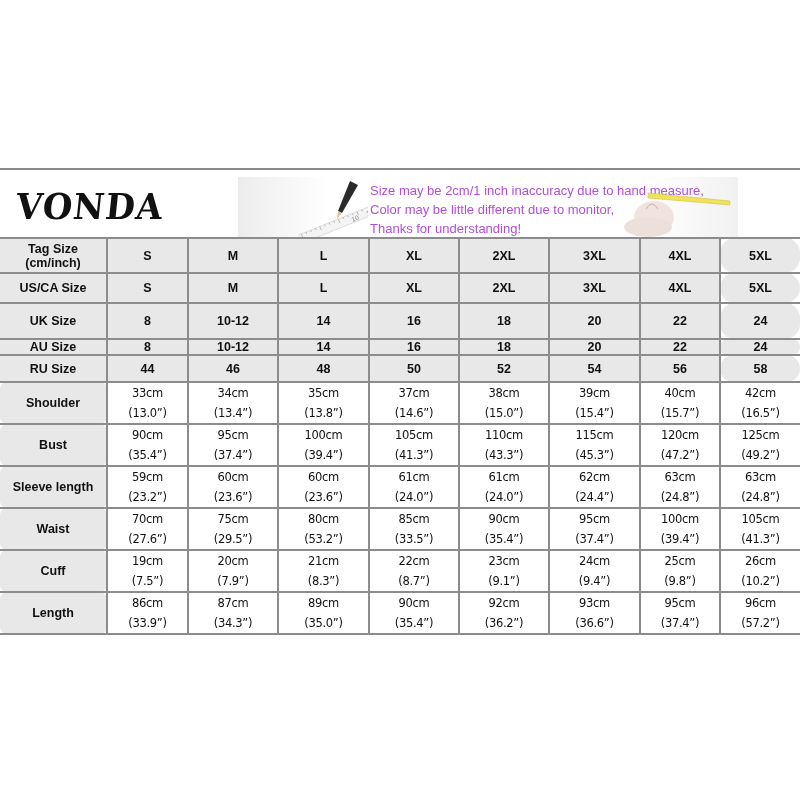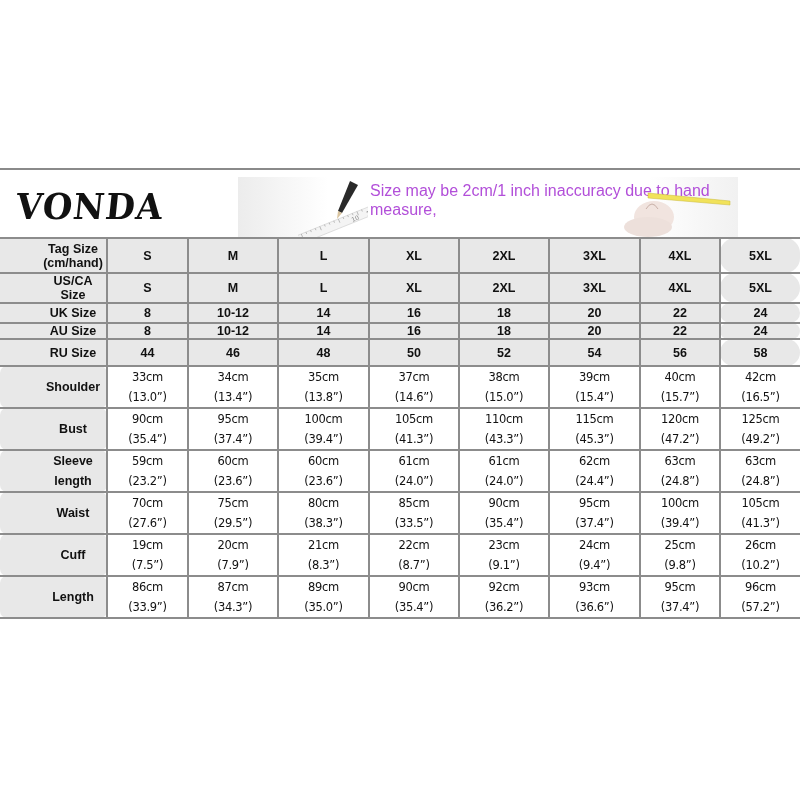--- a/index.html
+++ b/index.html
@@ -6,27 +6,27 @@
   body { width:800px; height:800px; background:#ffffff; position:relative; overflow:hidden;
          font-family:"Liberation Sans", sans-serif; color:#111; }
   .header { position:absolute; left:0; top:168px; width:800px; height:69px;
             border-top:2px solid #8a8a8a; box-sizing:border-box; background:#fff; }
   .brand { position:absolute; left:16px; top:16px; font-family:"DejaVu Serif", serif;
            font-size:34px; font-weight:bold; letter-spacing:1px; color:#111;
            transform:skewX(-6deg) scaleY(1.05); }
   .banner { position:absolute; left:238px; top:7px; width:500px; height:62px;
             background:linear-gradient(90deg,#ececec 0%,#ffffff 18%,#ffffff 82%,#f1f1f1 100%); }
   .pencil { position:absolute; left:60px; top:2px; width:70px; height:58px; }
-  .notes { position:absolute; left:132px; top:4px; font-size:16px; line-height:19px; color:#b24fd9; }
+  .notes { position:absolute; left:132px; top:4px; font-size:13px; line-height:19px; color:#b24fd9; }
   .hand { position:absolute; left:380px; top:2px; width:118px; height:58px; }
   table.chart { position:absolute; left:0; top:237px; width:800px; border-collapse:collapse;
                 table-layout:fixed; }
   table.chart td { border:2px solid #8c8c8c; text-align:center; vertical-align:middle; padding:0; }
   table.chart tr:first-child td { border-top:2px solid #8c8c8c; }
-  table.chart td:first-child { border-left:none;padding-left:40px; }
+  table.chart td:first-child { border-left:none; }
   table.chart td:last-child { border-right:none;border-radius:15px; }
   .hdr td { background:#e8e8e8; font-weight:bold; font-size:12.5px; }
   .meas td { background:#ffffff; font-size:12.5px; line-height:20px; }
   .meas td.lbl { background:#e8e8e8; font-weight:bold; font-size:12.5px;border-radius:7px; }
   .cm, .in { display:block; font-family:"DejaVu Sans", sans-serif; font-size:11.5px; letter-spacing:-0.3px; }
 </style>
 </head>
 <body>
 
 <div class="header">
@@ -52,20 +52,22 @@
             <line x1="65" y1="42" x2="65" y2="44"></line>
         </g>
         <text x="52" y="50" font-size="6" fill="#888" font-family="DejaVu Sans, sans-serif">10</text>
         <text x="68" y="50" font-size="6" fill="#888" font-family="DejaVu Sans, sans-serif">11</text>
       </g>
       <polygon points="52,2 60,6 44,34 40,32" fill="#2a2a2a"></polygon>
       <polygon points="40,32 44,34 39,40" fill="#d9c4a0"></polygon>
     </svg>
     <div class="notes">
       <div>Size may be 2cm/1 inch inaccuracy due to hand measure,</div>
+      <div>Color may be little different due to monitor,</div>
+      <div>Thanks for understanding!</div>
     </div>
     <svg class="hand" viewBox="0 0 118 58">
       <polygon points="30,14 112,22 112,26 30,19" fill="#f1e25a" stroke="#c9b93a" stroke-width="0.5"></polygon>
       <ellipse cx="36" cy="38" rx="20" ry="16" fill="#f1e4df"></ellipse>
       <ellipse cx="30" cy="48" rx="24" ry="10" fill="#ede0db"></ellipse>
       <path d="M28,30 q6,-10 12,0" stroke="#c9b0a8" stroke-width="1" fill="none"></path>
     </svg>
   </div>
 </div>
 
@@ -78,21 +80,21 @@
     <col style="width:90px">
       <col style="width:90px">
       <col style="width:91px">
       <col style="width:80px">
       <col style="width:80px">
   </colgroup>
   <tbody>
     <tr class="hdr" style="height:35px">
       <td>
         <div>Tag Size</div>
-        <div>(cm/hand)</div>
+        <div>(cm/inch)</div>
       </td>
       <td>S</td>
       <td>M</td>
       <td>L</td>
       <td>XL</td>
       <td>2XL</td>
       <td>3XL</td>
       <td>4XL</td>
       <td>5XL</td>
     </tr>
@@ -100,21 +102,21 @@
       <td>US/CA Size</td>
       <td>S</td>
       <td>M</td>
       <td>L</td>
       <td>XL</td>
       <td>2XL</td>
       <td>3XL</td>
       <td>4XL</td>
       <td>5XL</td>
     </tr>
-    <tr class="hdr" style="height:20px">
+    <tr class="hdr" style="height:36px">
       <td>UK Size</td>
       <td>8</td>
       <td>10-12</td>
       <td>14</td>
       <td>16</td>
       <td>18</td>
       <td>20</td>
       <td>22</td>
       <td>24</td>
     </tr>
@@ -251,21 +253,21 @@
       <td>
           <span class="cm">70cm</span>
           <span class="in">(27.6”)</span>
         </td>
       <td>
           <span class="cm">75cm</span>
           <span class="in">(29.5”)</span>
         </td>
       <td>
           <span class="cm">80cm</span>
-          <span class="in">(38.3”)</span>
+          <span class="in">(53.2”)</span>
         </td>
       <td>
           <span class="cm">85cm</span>
           <span class="in">(33.5”)</span>
         </td>
       <td>
           <span class="cm">90cm</span>
           <span class="in">(35.4”)</span>
         </td>
       <td>

